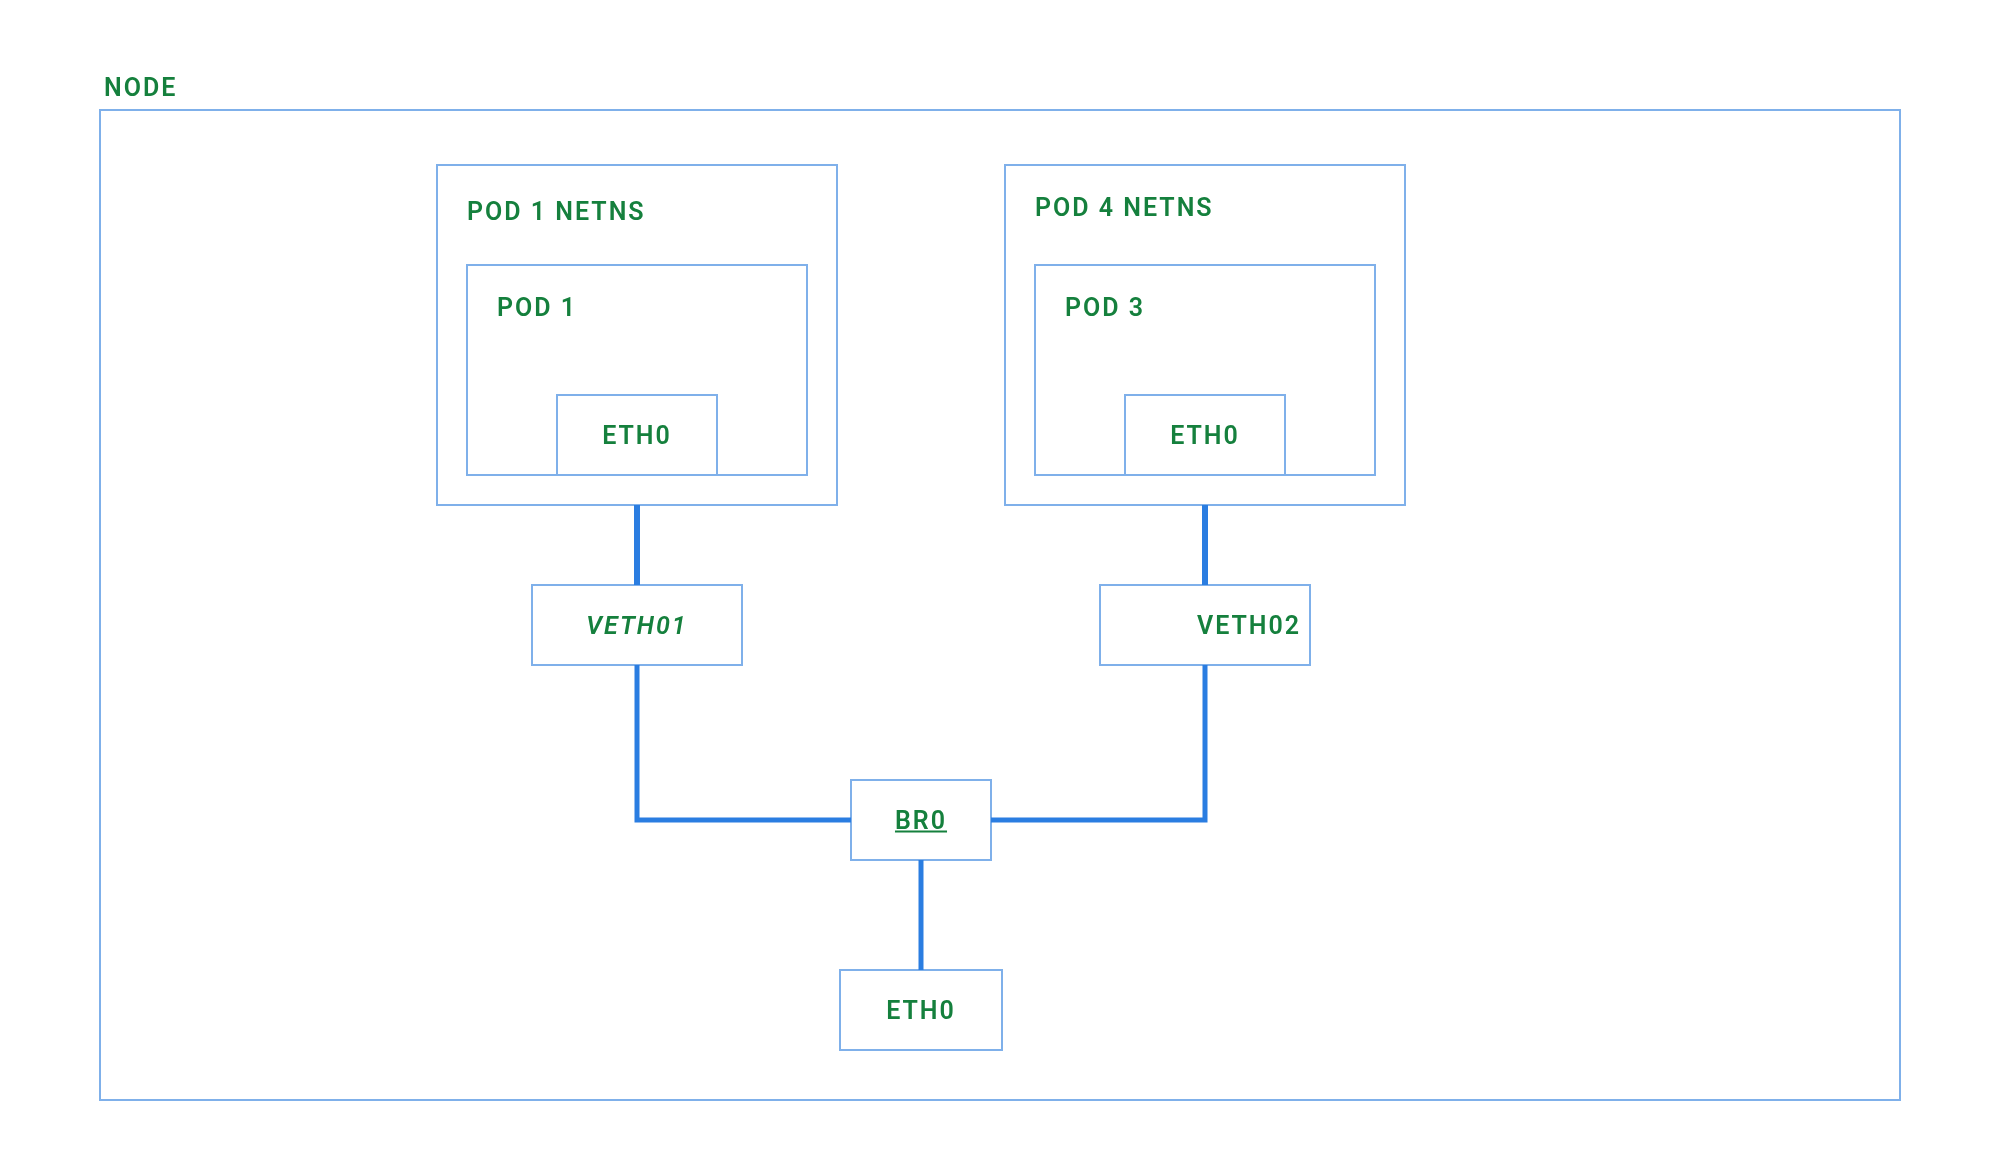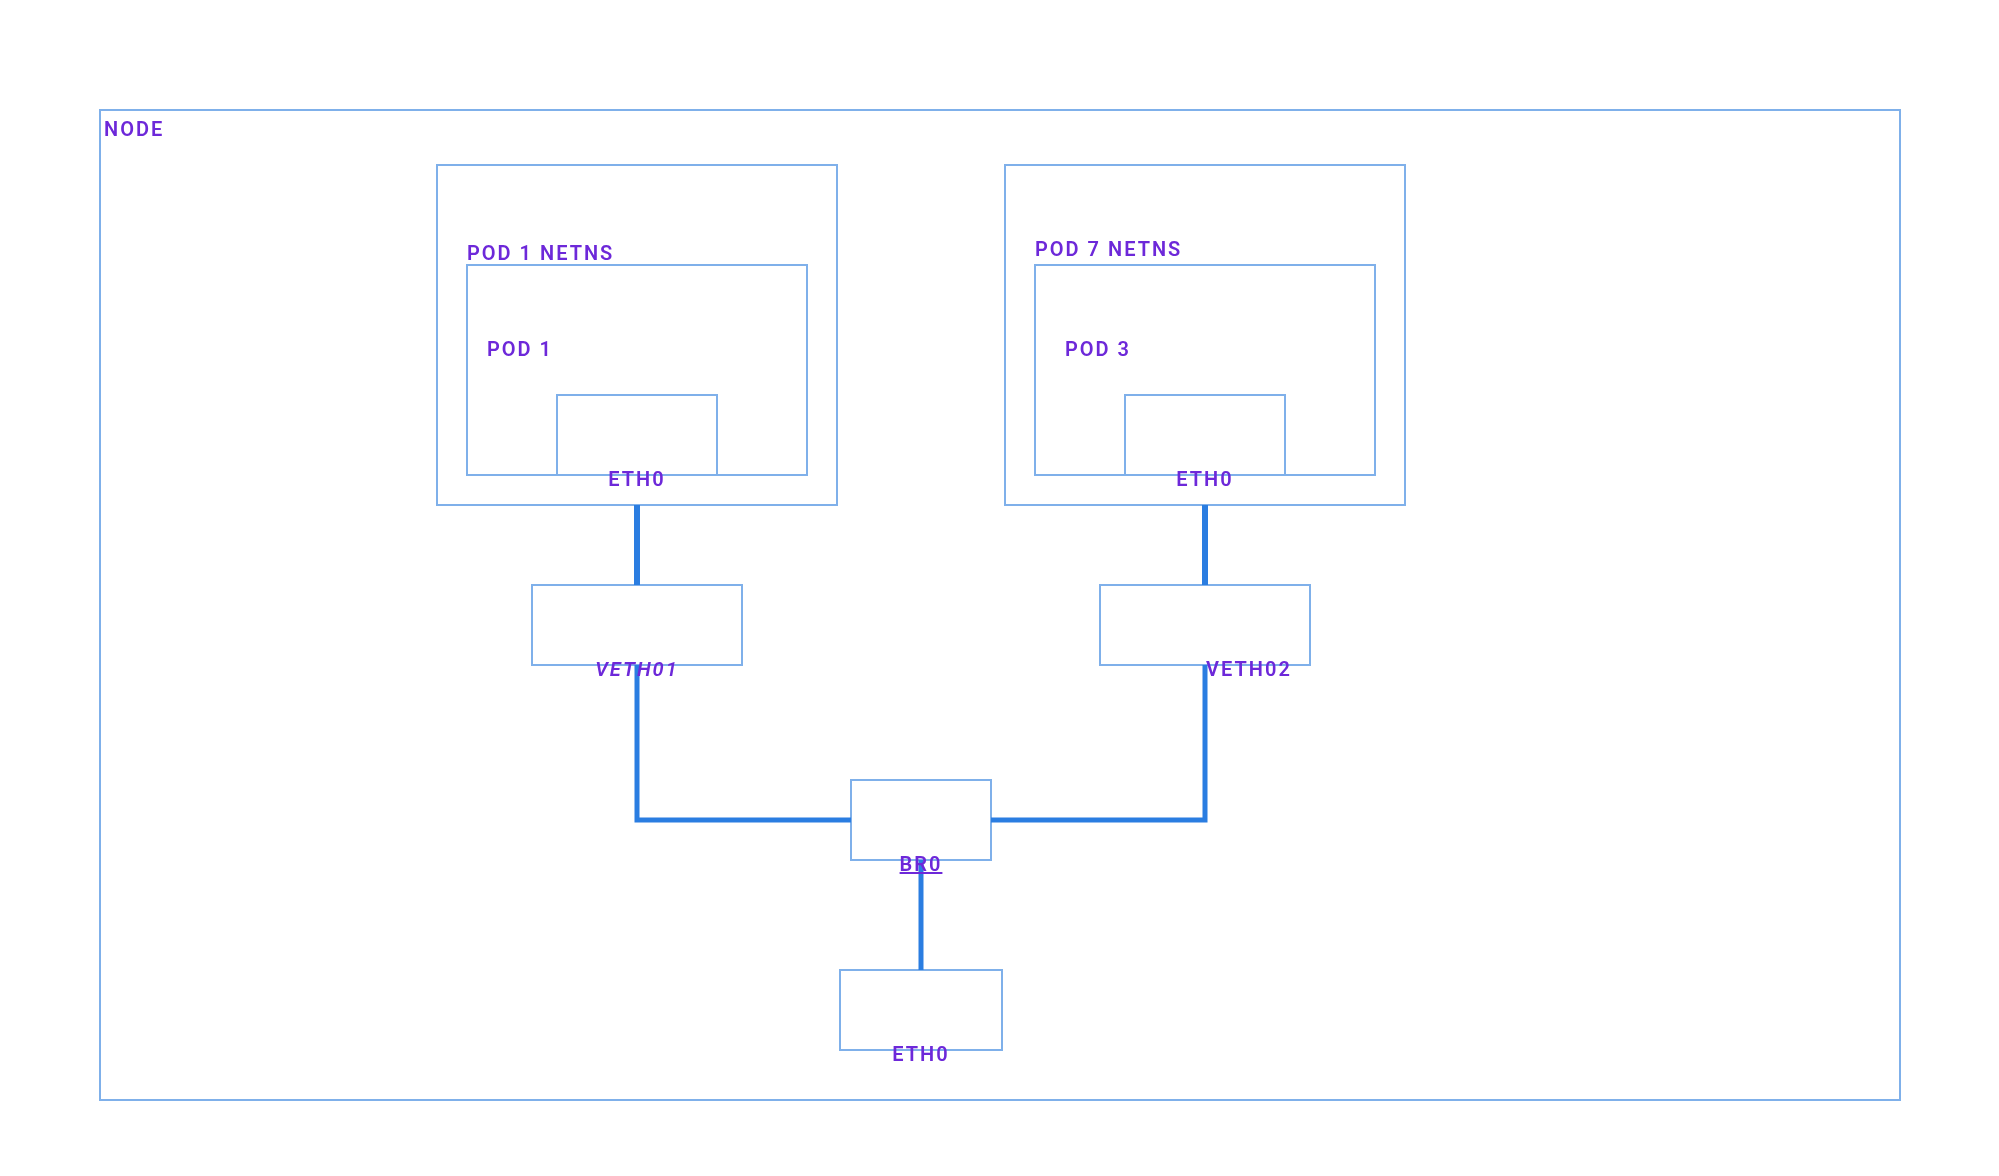--- a/index.html
+++ b/index.html
@@ -24,26 +24,25 @@
   svg {
     position: absolute;
     top: 0;
     left: 0;
     width: 100%;
     height: 100%;
     overflow: visible;
   }
   .label {
     position: absolute;
-    font-size: 20px;
+    font-size: 25px;
     font-weight: 600;
-    color: #6d28d9;
+    color: #15803d;
     letter-spacing: 2px;
     white-space: nowrap;
-    margin-top: 44px;
   }
   .center {
     transform: translate(-50%, -50%);
     text-align: right;
   }
   .thin  { stroke: #7fb0ea; stroke-width: 2; fill: #ffffff; }
   .thick { stroke: #2a7de1; stroke-width: 5; fill: none; }
   .thick2 { stroke: #2a7de1; stroke-width: 6; fill: none; }
   .box   { fill: #ffffff; }
 </style>
@@ -81,25 +80,25 @@
       <polyline class="thick" points="537,595 537,750 751,750"></polyline>
 
       <polyline class="thick" points="1105,595 1105,750 891,750"></polyline>
 
       <line class="thick" x1="821" y1="790" x2="821" y2="900"></line>
     </svg>
 
     <span class="label" style="left:4px; top:3px;">NODE</span>
 
     <span class="label" style="left:367px; top:127px;">POD 1 NETNS</span>
-    <span class="label" style="left:387px; top:223px;">POD 1</span>
+    <span class="label" style="left:397px; top:223px;">POD 1</span>
     <span class="label center" style="left:537px; top:365px;">ETH0</span>
     <span class="label center" style="left:537px; top:555px;font-style:italic;">VETH01</span>
 
-    <span class="label" style="left:935px; top:123px;">POD 7 NETNS</span>
+    <span class="label" style="left:935px; top:123px;">POD 4 NETNS</span>
     <span class="label" style="left:965px; top:223px;">POD 3</span>
     <span class="label center" style="left:1105px; top:365px;">ETH0</span>
     <span class="label center" style="left:1149px; top:555px;">VETH02</span>
 
     <span class="label center" style="left:821px; top:750px;text-decoration:underline;">BR0</span>
     <span class="label center" style="left:821px; top:940px;">ETH0</span>
   </div>
 </div>
 
 </body></html>

